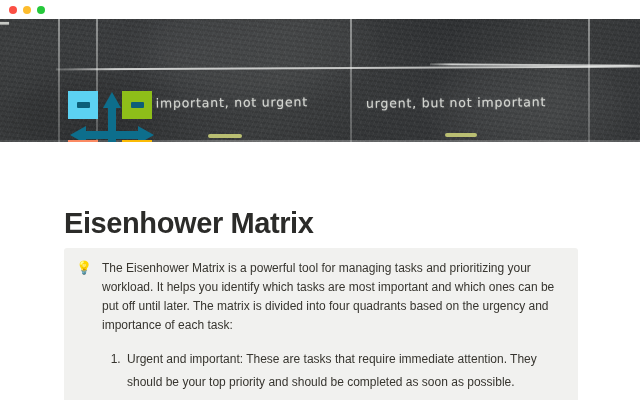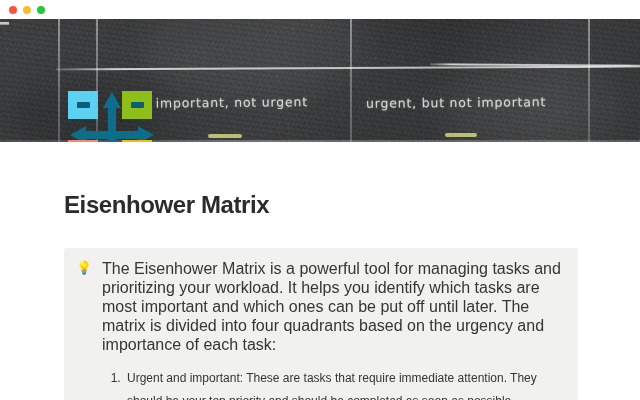--- a/index.html
+++ b/index.html
@@ -151,23 +151,23 @@
 
   
   .doc {
     position: absolute;
     left: 0; top: 142px;
     width: 640px; height: 258px;
     background: #ffffff;
   }
   .page-title {
     position: absolute;
-    left: 64px; top: 49px;
+    left: 64px; top: 64px;
     margin: 0;
-    font-size: 24px;
+    font-size: 29px;
     font-weight: 700;
     letter-spacing: -0.4px;
     color: #2B2B29;
     line-height: 1.2;
   }
 
   .callout {
     position: absolute;
     left: 64px; top: 106px;
     width: 514px;
@@ -185,21 +185,21 @@
     line-height: 17px;
     text-align: center;
     user-select: none;
   }
   .callout-body {
     flex: 1 1 auto;
     min-width: 0;
   }
   .callout-paragraph {
     margin: 0;
-    font-size: 16px;
+    font-size: 12px;
     line-height: 19px;
     color: #37352F;
   }
   .callout-list {
     margin: 13px 0 0 0;
     padding-left: 22px;
     list-style: decimal;
   }
   .callout-list li {
     font-size: 12px;

